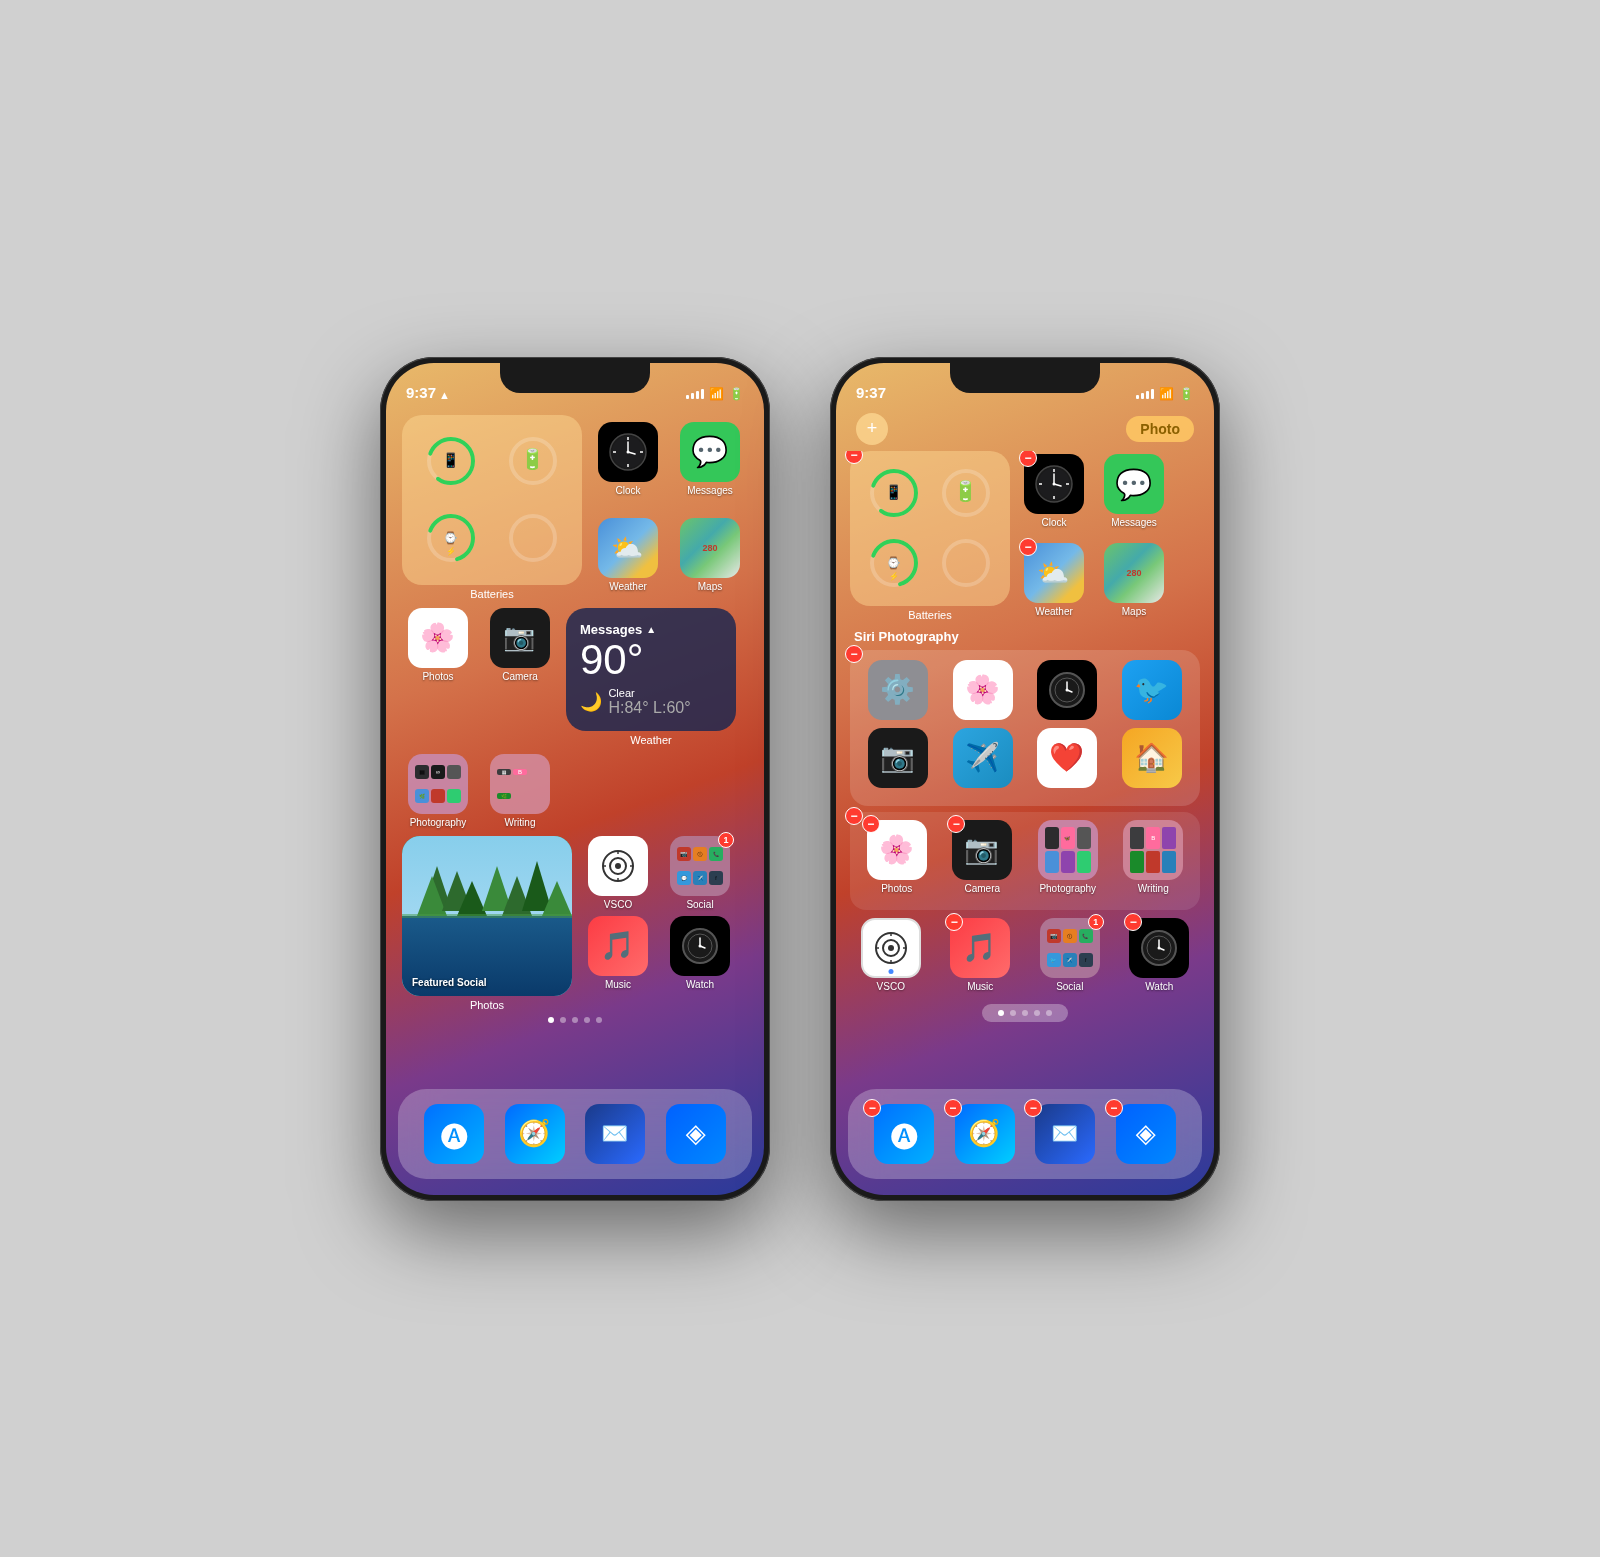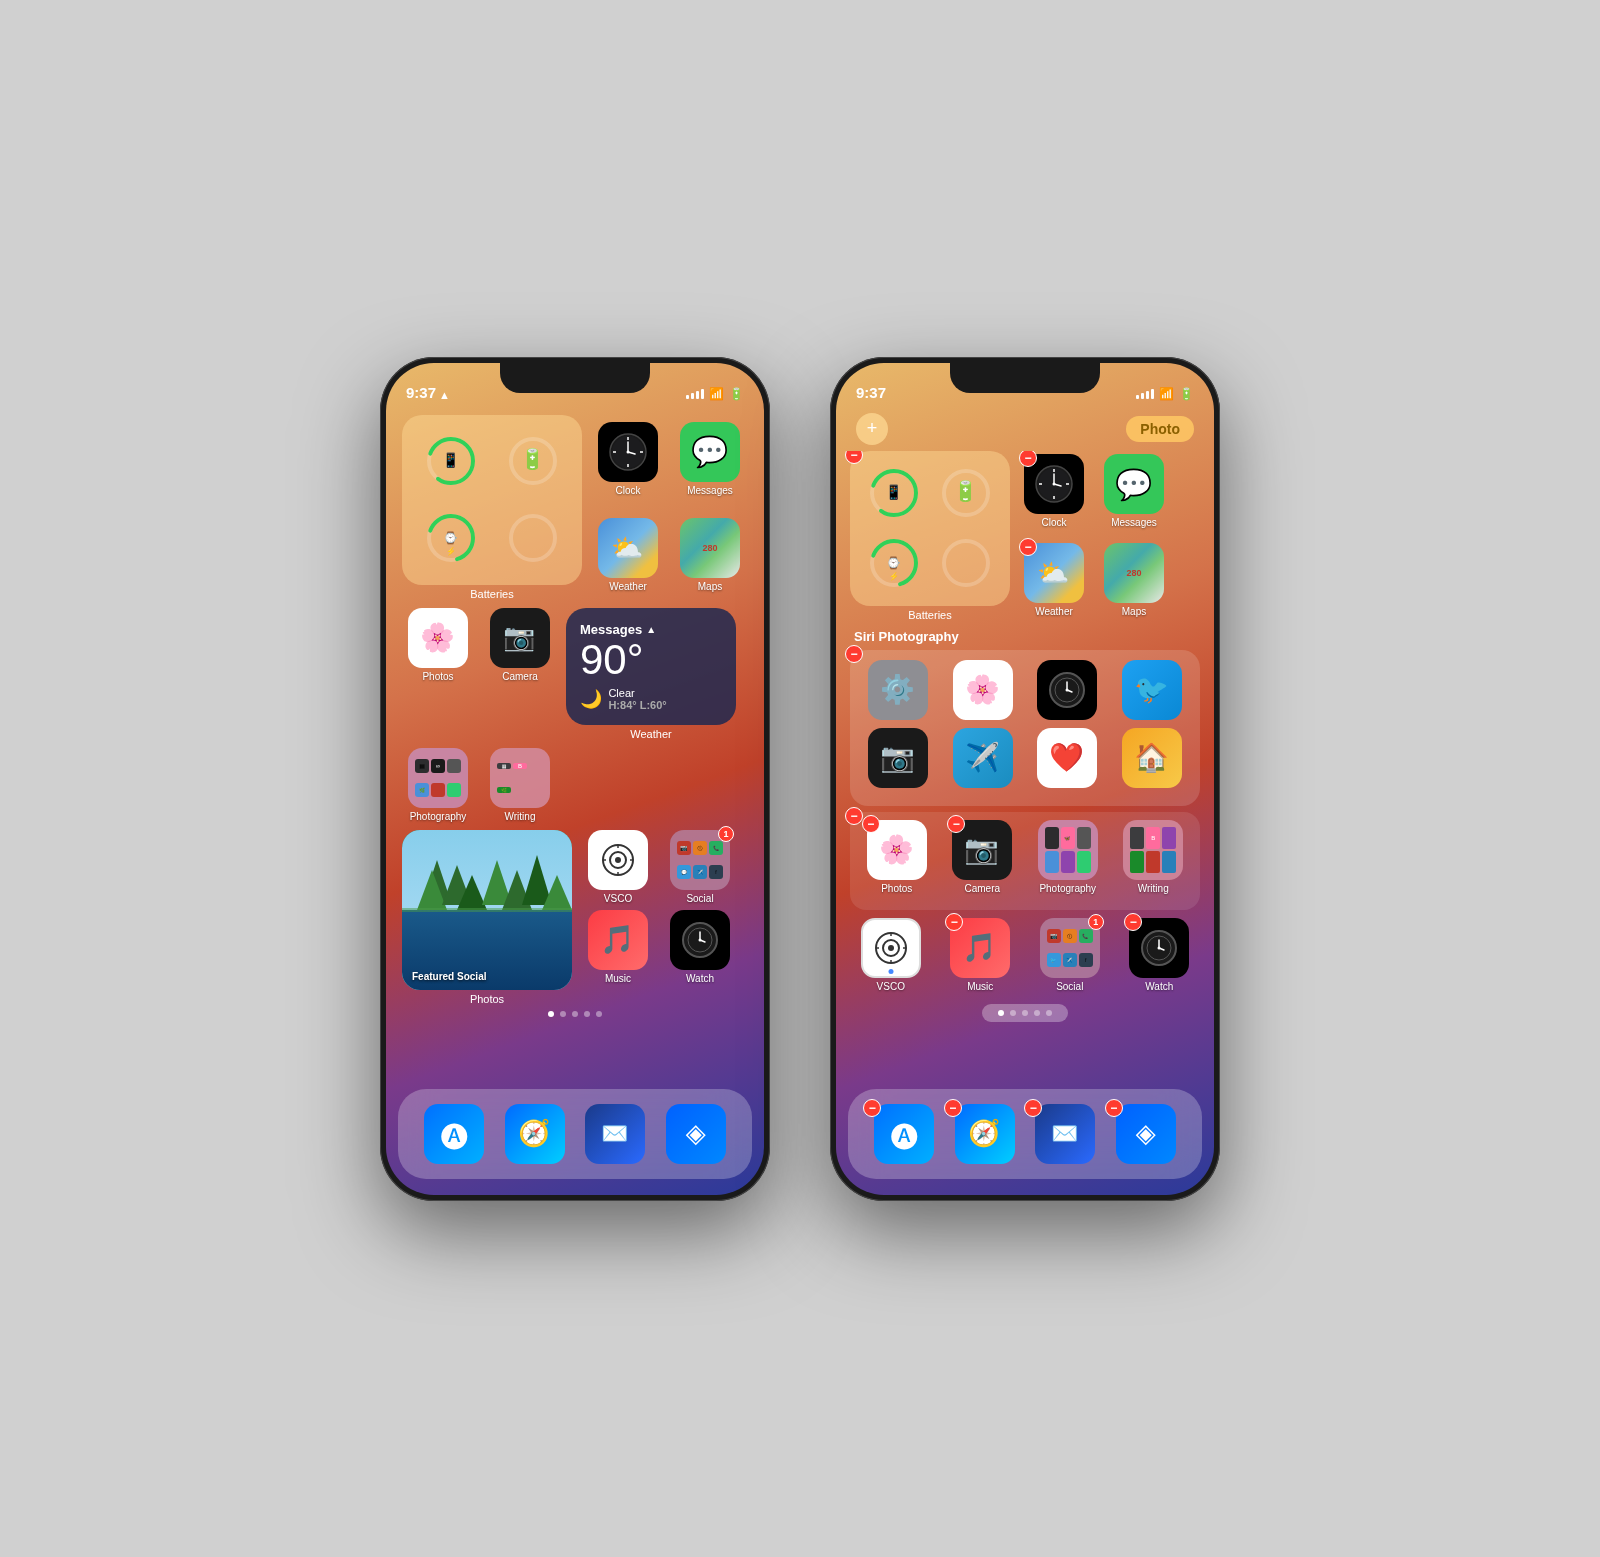--- a/index.html
+++ b/index.html
@@ -200,21 +200,21 @@
       font-weight: 200;
       line-height: 1.1;
     }
     .weather-icon-row {
       display: flex;
       align-items: center;
       gap: 6px;
       margin-top: 4px;
     }
     .weather-desc { font-size: 11px; }
-    .weather-hilo { font-size: 11px; color: #aaa; font-weight: bold; }
+    .weather-hilo { font-size: 16px; color: #aaa; }
     .weather-label {
       color: white;
       font-size: 11px;
       text-align: center;
       margin-top: 3px;
     }
 
     
     .featured-photo-widget {
       width: 170px;

